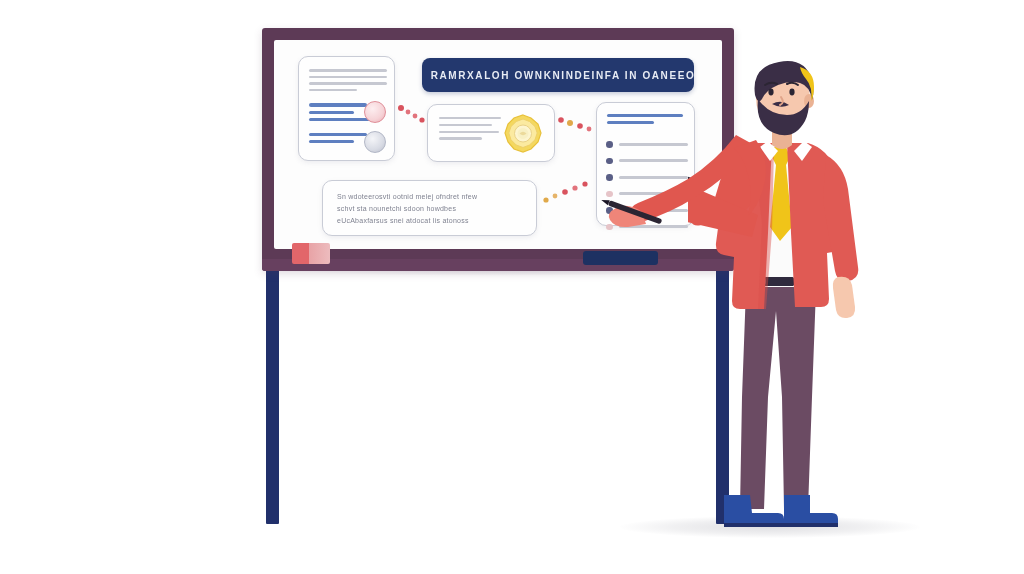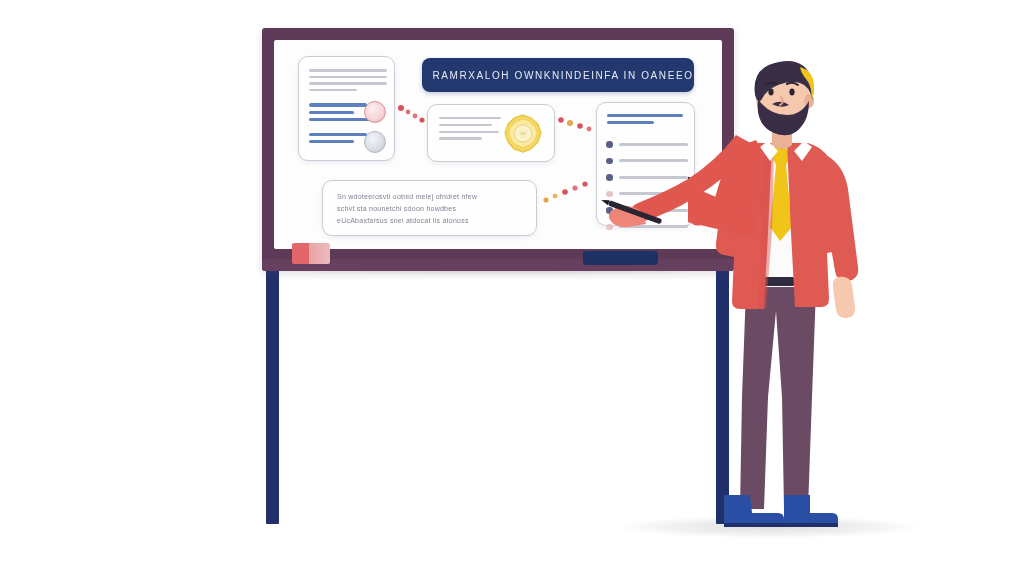--- a/index.html
+++ b/index.html
@@ -101,21 +101,21 @@
   }
 
   
   .title-banner{
     position:absolute;left:148px;top:18px;width:272px;height:34px;
     background:#23386e;border-radius:8px;
     display:flex;align-items:center;justify-content:center;
     box-shadow:0 2px 4px rgba(35,56,110,.25);
   }
   .title-banner .t{
-    color:#e7ebf4;font-size:10px;font-weight:normal;letter-spacing:1.6px;
+    color:#e7ebf4;font-size:10px;font-weight:bold;letter-spacing:1.6px;
     filter:blur(.45px);white-space:nowrap;padding-left:10px;
   }
 
   
   .conn{position:absolute;}
 
   
   .person{position:absolute;left:688px;top:55px;width:200px;height:480px;}
   .person svg{display:block;}
 

